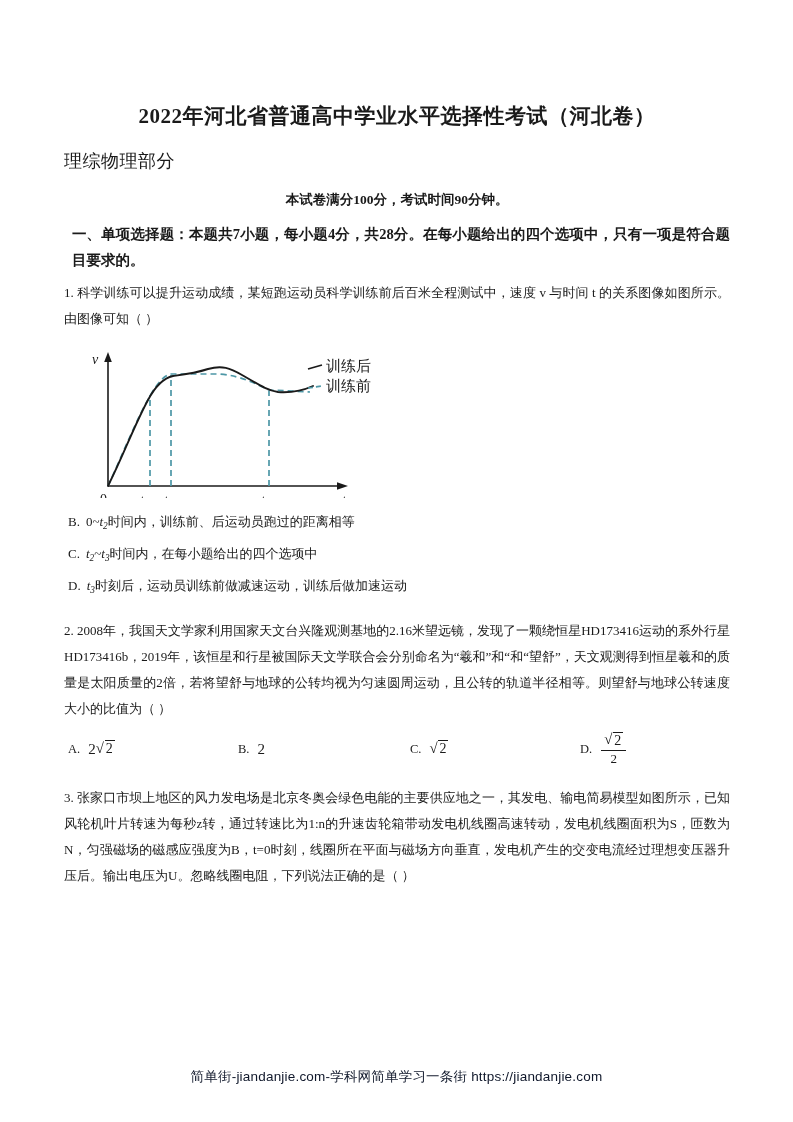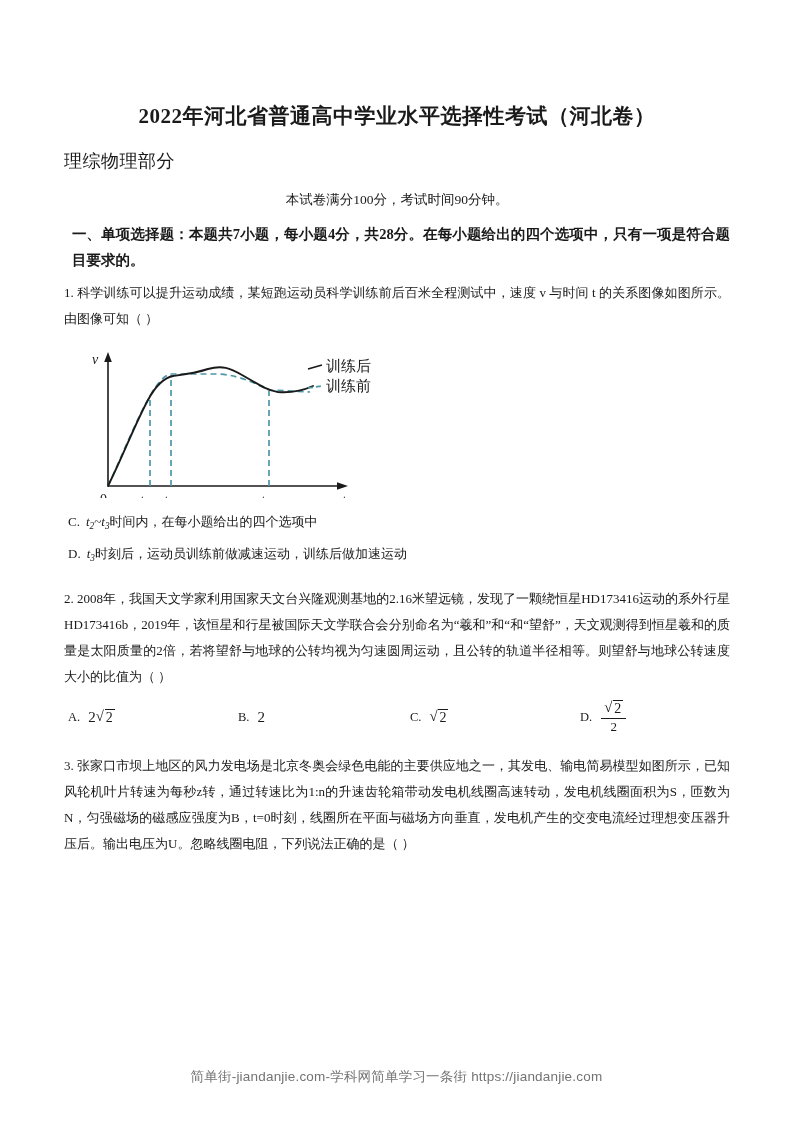--- a/index.html
+++ b/index.html
@@ -41,21 +41,21 @@
   }
   .doc-subtitle {
     font-size: 18px;
     font-weight: normal;
     letter-spacing: 0.5px;
     margin: 0 0 18px 0;
   }
   .doc-info {
     text-align: center;
     font-size: 13.5px;
-    font-weight: normal;
+    font-weight: bold;
     margin: 0 0 12px 0;
   }
 
   
   .section-head {
     font-size: 14.5px;
     font-weight: bold;
     line-height: 1.85;
     text-align: justify;
     margin: 0 0 6px 8px;
@@ -147,21 +147,21 @@
   }
 
   
   .footer {
     position: absolute;
     left: 0;
     top: 1068px;
     width: 793px;
     text-align: center;
     font-size: 13.5px;
-    color: #737373;
+    color: #0f172a;
     font-family: "Liberation Sans", sans-serif;
     letter-spacing: 0.2px;
   }
 </style>
 </head>
 <body>
 
 <div class="page">
   <div class="content">
 
@@ -203,20 +203,23 @@
         <text x="94" y="167" font-family="Liberation Serif, serif" font-style="italic" font-size="14" fill="#1a1a1a">t₂</text>
         <text x="191" y="167" font-family="Liberation Serif, serif" font-style="italic" font-size="14" fill="#1a1a1a">t₃</text>
 
         <text x="256" y="33" font-family="Liberation Serif, serif" font-size="15" fill="#1a1a1a">训练后</text>
         <text x="256" y="53" font-family="Liberation Serif, serif" font-size="15" fill="#1a1a1a">训练前</text>
       </svg>
     </div>
 
     <div class="options">
       <div class="option">
+        <span class="opt-label">B.</span><span>0~</span><span class="mvar">t</span><span class="sub">2</span><span>时间内，训练前、后运动员跑过的距离相等</span>
+      </div>
+      <div class="option">
         <span class="opt-label">C.</span><span class="mvar">t</span><span class="sub">2</span><span>~</span><span class="mvar">t</span><span class="sub">3</span><span>时间内，在每小题给出的四个选项中</span>
       </div>
       <div class="option">
         <span class="opt-label">D.</span><span class="mvar">t</span><span class="sub">3</span><span>时刻后，运动员训练前做减速运动，训练后做加速运动</span>
       </div>
     </div>
 
     <div class="question" style="margin-top:16px">
       <span>2.</span>
       <span>2008年，我国天文学家利用国家天文台兴隆观测基地的2.16米望远镜，发现了一颗绕恒星HD173416运动的系外行星HD173416b，2019年，该恒星和行星被国际天文学联合会分别命名为“羲和”和“和“望舒”，天文观测得到恒星羲和的质量是太阳质量的2倍，若将望舒与地球的公转均视为匀速圆周运动，且公转的轨道半径相等。则望舒与地球公转速度大小的比值为（     ）</span>

